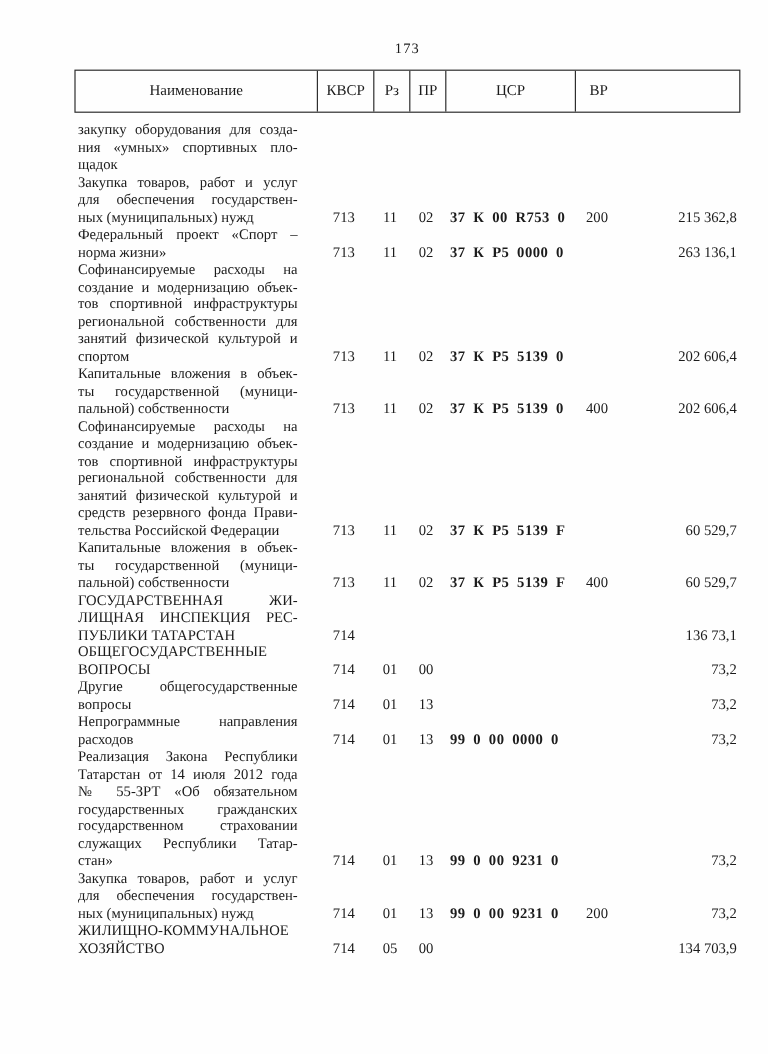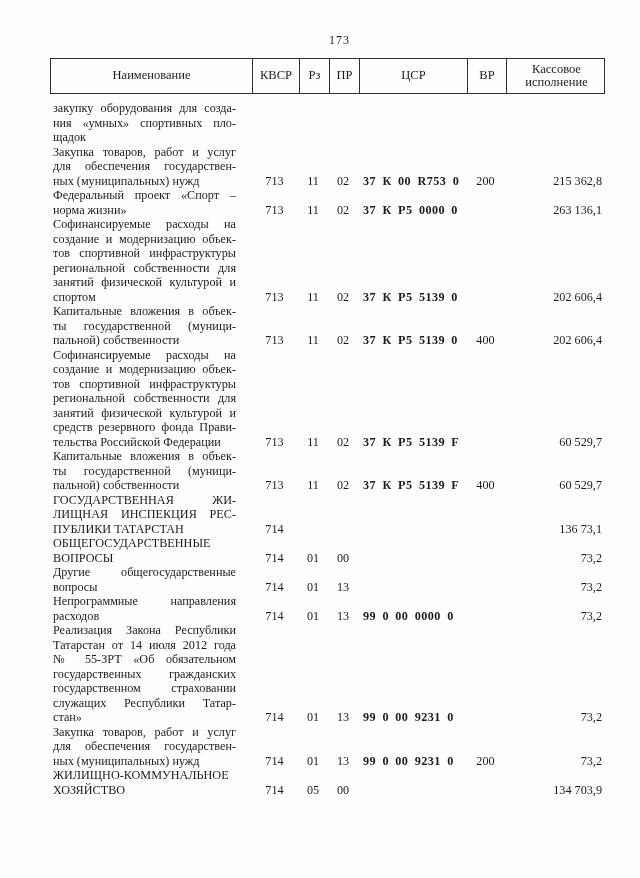--- a/index.html
+++ b/index.html
@@ -20,21 +20,21 @@
     position: absolute;
     top: 33px;
     left: 62px;
     width: 555px;
     text-align: center;
     font-size: 12px;
     letter-spacing: 1px;
   }
   .doc-table {
     position: absolute;
-    left: 50px;
+    left: 62px;
     top: 58px;
     width: 555px;
   }
   .header-row {
     display: grid;
     grid-template-columns: 201px 47px 30px 30px 108px 39px 100px;
     border: 1px solid #2e2e2e;
     box-sizing: border-box;
     height: 36px;
   }
@@ -98,21 +98,20 @@
   <div class="page-number">173</div>
 
   <div class="doc-table">
     <div class="header-row">
       <div class="h">Наименование</div>
       <div class="h">КВСР</div>
       <div class="h">Рз</div>
       <div class="h">ПР</div>
       <div class="h">ЦСР</div>
       <div class="h">ВР</div>
-      <div class="h">Кассовое исполнение</div>
     </div>
     <div class="tbody" id="rows">
   <div class="row">
     <div class="c name">
             <div class="line">закупку оборудования для созда-</div>
             <div class="line">ния «умных» спортивных пло-</div>
             <div class="line last">щадок</div>
           </div>
     <div class="c kvsr"></div>
     <div class="c rz"></div>

